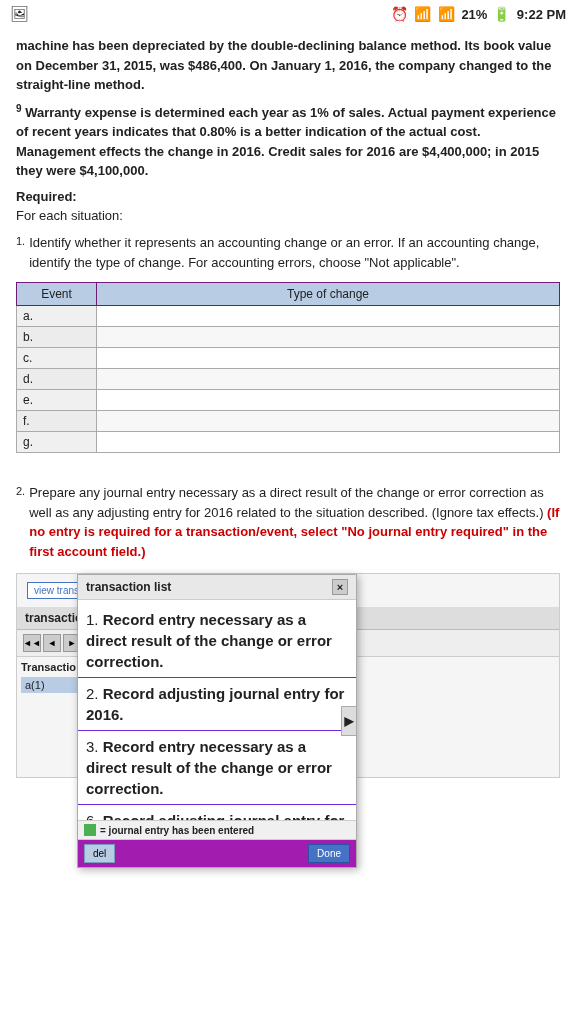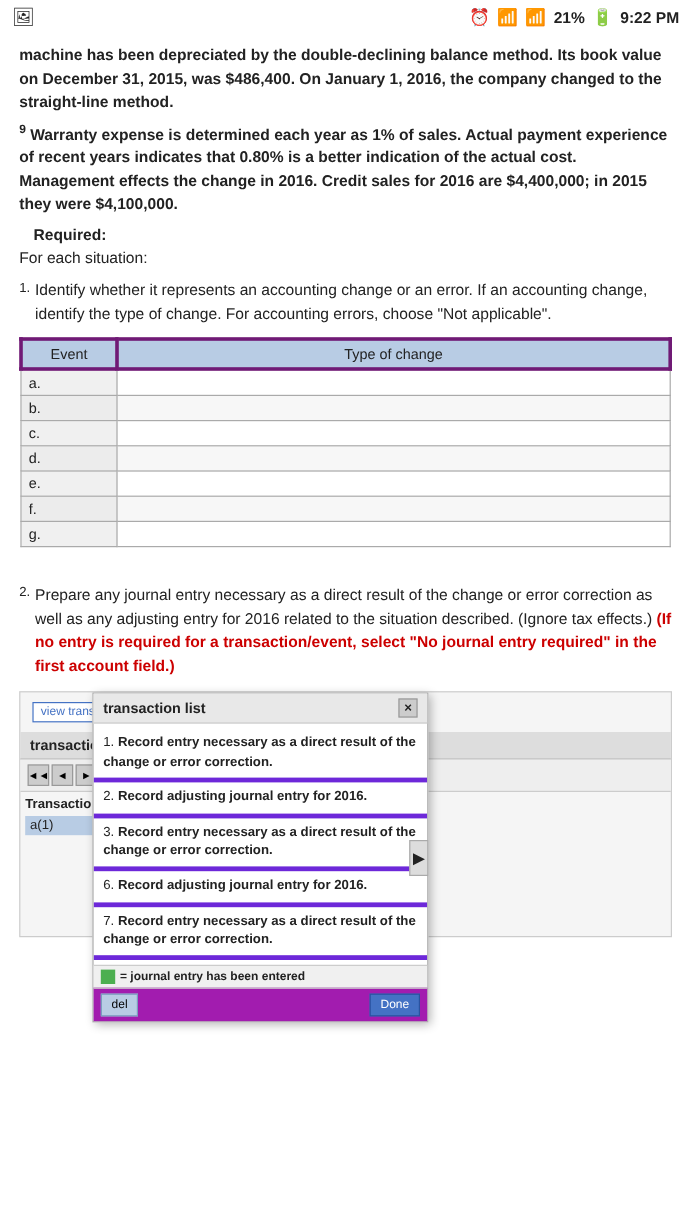--- a/index.html
+++ b/index.html
@@ -42,21 +42,20 @@
 
     .superscript {
       vertical-align: super;
       font-size: 10px;
     }
 
     .required-heading {
       font-weight: bold;
       font-size: 13px;
       margin-bottom: 2px;
-      margin-left: 12px;
     }
 
     .numbered-item {
       display: flex;
       align-items: flex-start;
       margin-bottom: 8px;
       font-size: 13px;
       line-height: 1.5;
     }
     .numbered-item .num {
@@ -68,21 +67,21 @@
 
     
     .event-table {
       width: 100%;
       border-collapse: collapse;
       margin: 10px 0;
       font-size: 12px;
     }
     .event-table th {
       background: #b8cce4;
-      border: 3px solid #701a75;
+      border: 1px solid #701a75;
       padding: 4px 8px;
       text-align: center;
       font-weight: normal;
     }
     .event-table td {
       border: 1px solid #aaa;
       padding: 3px 6px;
       height: 20px;
     }
     .event-table td.event-col {
@@ -222,23 +221,23 @@
     }
 
     .popup-list {
       max-height: 220px;
       overflow-y: auto;
       padding: 4px 0;
     }
 
     .popup-item {
       padding: 5px 8px;
-      border-bottom: 4px solid #6d28d9;
-      cursor: pointer;
-      font-size: 11px;
+      border-bottom: 1px solid #6d28d9;
+      cursor: pointer;
+      font-size: 15px;
       line-height: 1.4;
     }
     .popup-item .item-num {
       font-weight: normal;
     }
 
     .popup-scroll-arrow {
       position: absolute;
       right: -1px;
       top: 50%;

